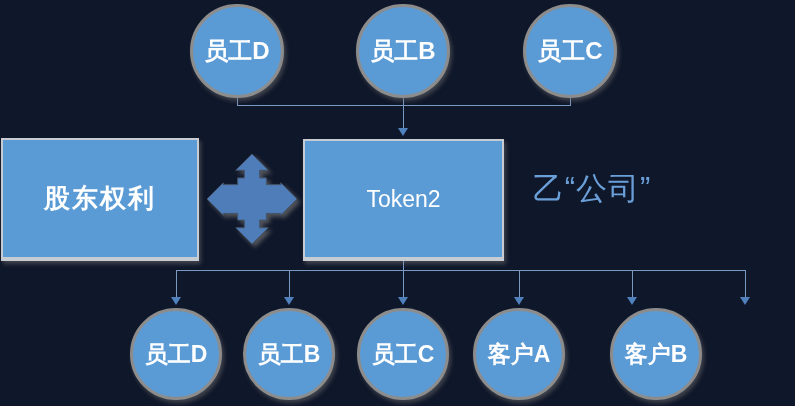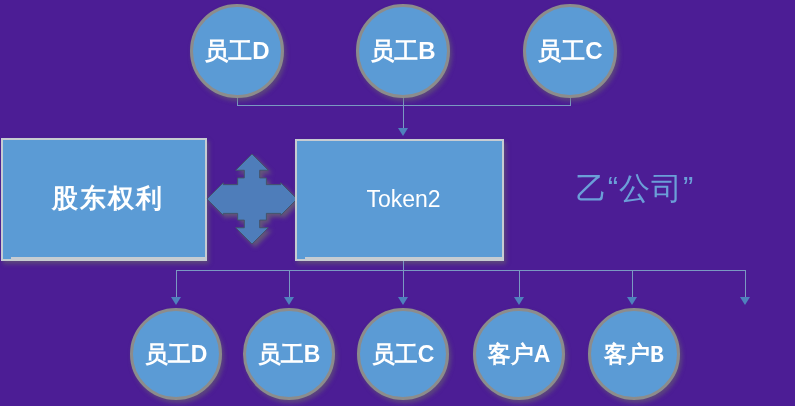--- a/index.html
+++ b/index.html
@@ -2,21 +2,21 @@
 <html style="--node-fill: #5B9BD5; --node-border: #8C8C8C; --box-border: #C6CCD2; --connector: #7A99C2; --arrowhead: #4F81BD; --move-icon-fill: #4E7DBA; --move-icon-stroke: #44546A; --company-text: #6B9FD8; --shape-text: #FFFFFF;"><head>
 <meta charset="utf-8">
 <style>
   html, body { margin: 0; padding: 0; background: #ffffff; }
   body { font-family: "Liberation Sans", sans-serif; }
 
   .canvas {
     position: relative;
     width: 795px;
     height: 406px;
-    background: #4c1d95;
+    background: #0f172a;
     overflow: hidden;
   }
 
   
   .node {
     position: absolute;
     border-radius: 50%;
     background: var(--node-fill, #5B9BD5);
     border: 3px solid var(--node-border, #8C8C8C);
     box-shadow: 2px 3px 4px rgba(105,105,105,0.55);
@@ -32,33 +32,32 @@
 
   
   .twobox {
     position: absolute;
     background: var(--node-fill, #5B9BD5);
     border: 2px solid var(--box-border, #C6CCD2);
     box-shadow: 2px 3px 4px rgba(105,105,105,0.55);
     display: flex;
     flex-direction: row;
     box-sizing: content-box;
-    padding-left: 8px;
   }
   .twobox .row {
     flex: 1;
     display: flex;
     align-items: center;
     justify-content: center;
     color: var(--shape-text, #ffffff);
   }
   .twobox .row:first-child { border-bottom: 2px solid var(--box-border, #C6CCD2); }
   .box-left { left: 1px; top: 138px; width: 194px; height: 119px; }
   .box-left .row { font-size: 26px; font-weight: bold; letter-spacing: 2px; }
-  .box-token { left: 295px; top: 139px; width: 197px; height: 118px; gap: 19px; }
+  .box-token { left: 303px; top: 139px; width: 197px; height: 118px; gap: 19px; }
   .box-token .row { font-size: 23px; font-weight: 500; }
 
   
   .line {
     position: absolute;
     background: var(--connector, #7A99C2);
   }
   .arrow-down {
     position: absolute;
     width: 0; height: 0;
@@ -70,21 +69,21 @@
   
   .move-icon {
     position: absolute;
     left: 206px; top: 152px;
     filter: drop-shadow(3px 3px 2px rgba(110,110,110,0.7));
   }
 
   
   .company-label {
     position: absolute;
-    left: 551px; top: 168px;
+    left: 508px; top: 168px;
     width: 168px;
     text-align: center;
     font-size: 31px;
     font-weight: 500;
     letter-spacing: 1px;
     color: var(--company-text, #6B9FD8);
     white-space: nowrap;
   }
 </style>
 </head>
@@ -155,17 +154,17 @@
   </div>
   <div class="node node-bottom" style="left:243px;">
     <span>员工B</span>
   </div>
   <div class="node node-bottom" style="left:357px;">
     <span>员工C</span>
   </div>
   <div class="node node-bottom" style="left:473px;text-align:right;">
     <span>客户A</span>
   </div>
-  <div class="node node-bottom" style="left:588px;font-family:Liberation Mono, monospace;">
+  <div class="node node-bottom" style="left:610px;">
     <span>客户B</span>
   </div>
 
 </div>
 
 </body></html>

